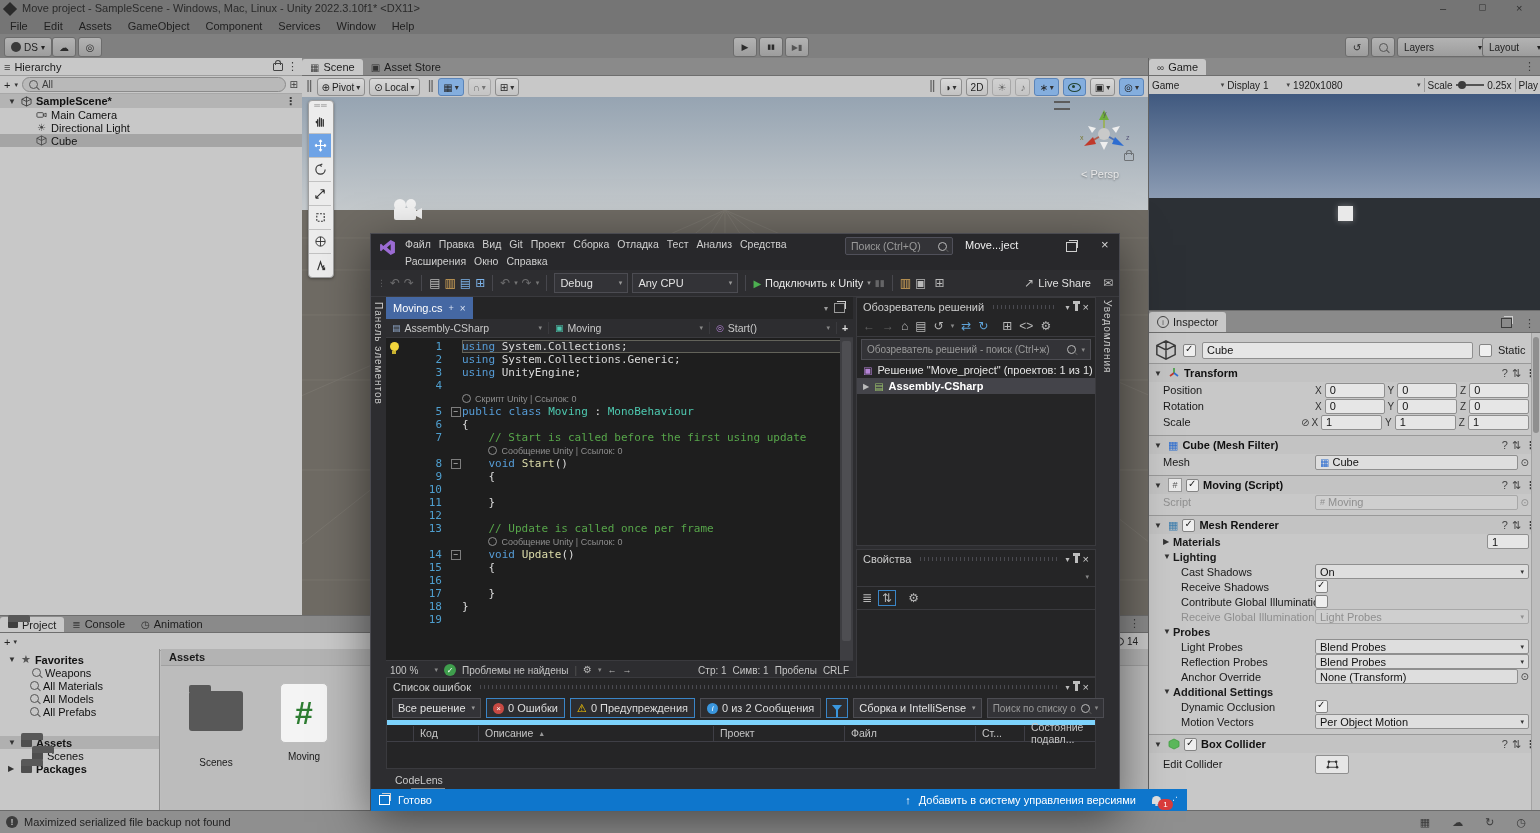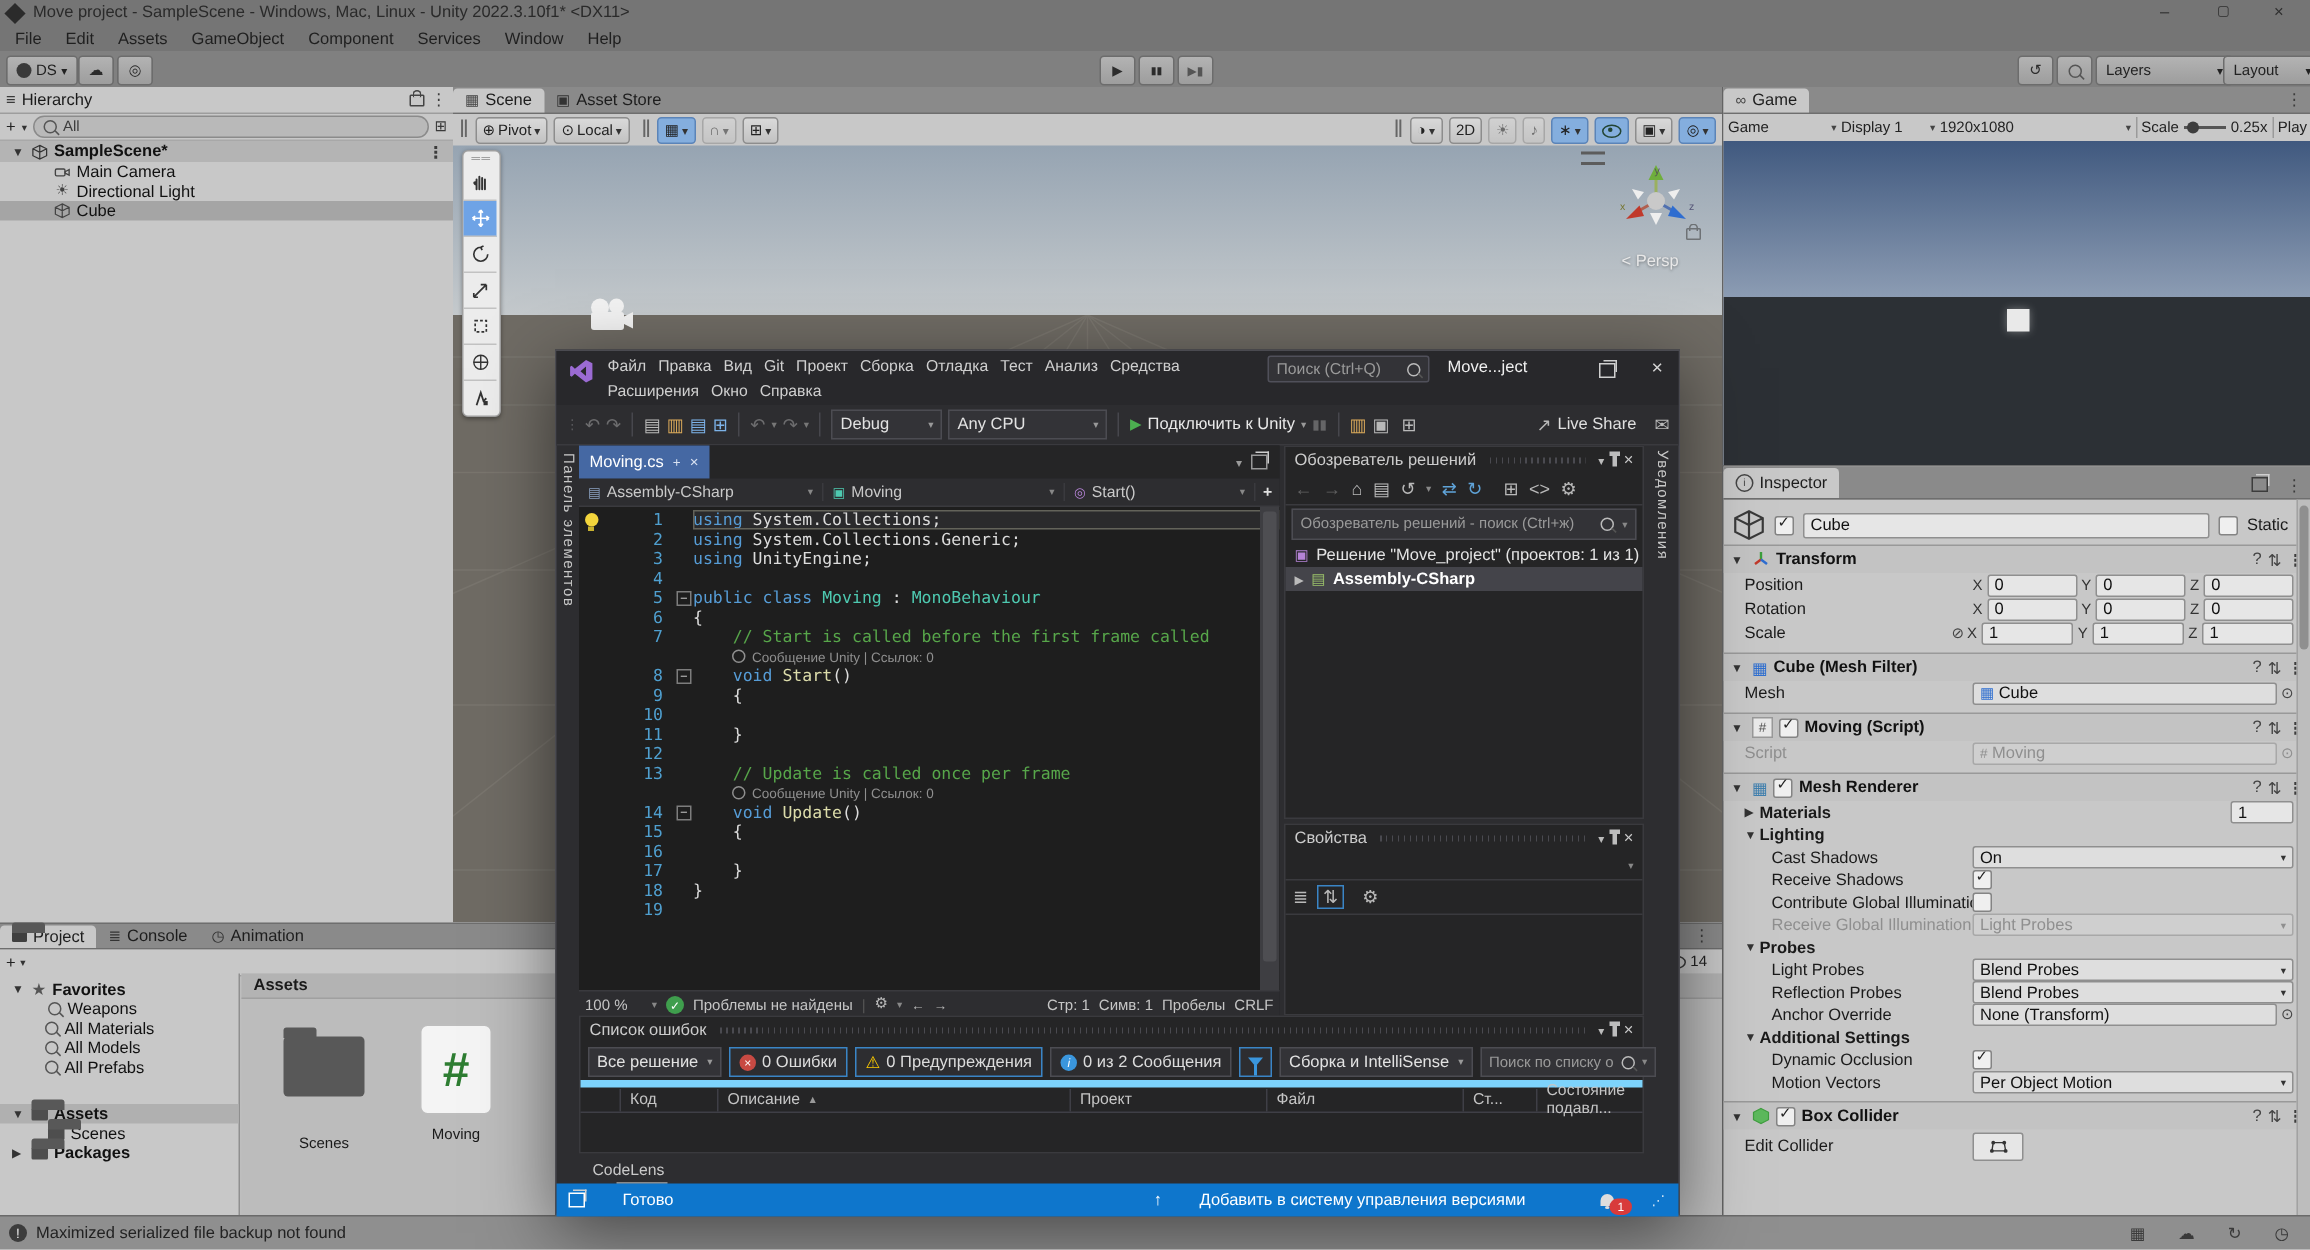--- a/index.html
+++ b/index.html
@@ -905,39 +905,43 @@
             <span class="lnum">3</span>
             <span class="fold"></span>
             <span class="conts"><span class="tk-k">using</span><span class="tk-p"> UnityEngine;</span></span>
           </div>
           <div class="codeline">
             <span class="glyph"></span>
             <span class="lnum">4</span>
             <span class="fold"></span>
             <span class="conts"></span>
           </div>
+          <div class="lensline" style="padding-left: 76px;">
+            <span class="lens-ic"></span>
+            <span>Скрипт Unity | Ссылок: 0</span>
+          </div>
           <div class="codeline">
             <span class="glyph"></span>
             <span class="lnum">5</span>
             <span class="fold">
               <span class="foldbox">−</span>
             </span>
             <span class="conts"><span class="tk-k">public</span><span class="tk-p"> </span><span class="tk-k">class</span><span class="tk-p"> </span><span class="tk-t">Moving</span><span class="tk-p"> : </span><span class="tk-t">MonoBehaviour</span></span>
           </div>
           <div class="codeline">
             <span class="glyph"></span>
             <span class="lnum">6</span>
             <span class="fold"></span>
             <span class="conts"><span class="tk-p">{</span></span>
           </div>
           <div class="codeline">
             <span class="glyph"></span>
             <span class="lnum">7</span>
             <span class="fold"></span>
-            <span class="conts"><span class="tk-p">    </span><span class="tk-c">// Start is called before the first frame called</span></span>
+            <span class="conts"><span class="tk-p">    </span><span class="tk-c">// Start is called before the first using update</span></span>
           </div>
           <div class="lensline" style="padding-left: 102.4px;">
             <span class="lens-ic"></span>
             <span>Сообщение Unity | Ссылок: 0</span>
           </div>
           <div class="codeline">
             <span class="glyph"></span>
             <span class="lnum">8</span>
             <span class="fold">
               <span class="foldbox">−</span>
@@ -1159,21 +1163,21 @@
           <span>Состояние подавл...</span>
         </div>
     </div>
   </div>
 
   <div class="abs flex" style="left:18px;top:537px;height:17px;padding:0 6px;color:#c9c9c9;font-size:10.5px">
     <span>CodeLens</span>
   </div>
   <div class="abs" style="left:40px;top:554px;width:34px;height:5px;background:#8a8a8a"></div>
 
-  <div class="abs flex" style="left:0;top:555px;width:748px;height:22px;background:#0e76cc;color:#fff;font-size:11px;padding:0 8px;gap:25px;box-sizing:border-box">
+  <div class="abs flex" style="left:0;top:555px;width:816px;height:22px;background:#0e76cc;color:#fff;font-size:11px;padding:0 8px;gap:8px;box-sizing:border-box">
     <span class="winbox" style="border-color:#fff"></span>
     <span>Готово</span>
     <span style="flex:1"></span>
     <span style="font-size:11px">↑</span>
     <span>Добавить в систему управления версиями</span>
     <span style="font-size:7px"></span>
     <span class="flex" style="gap:0;position:relative">
       <span class="bell"></span>
       <span class="badge" style="position:absolute;left:6px;top:3px">1</span>
     </span>

